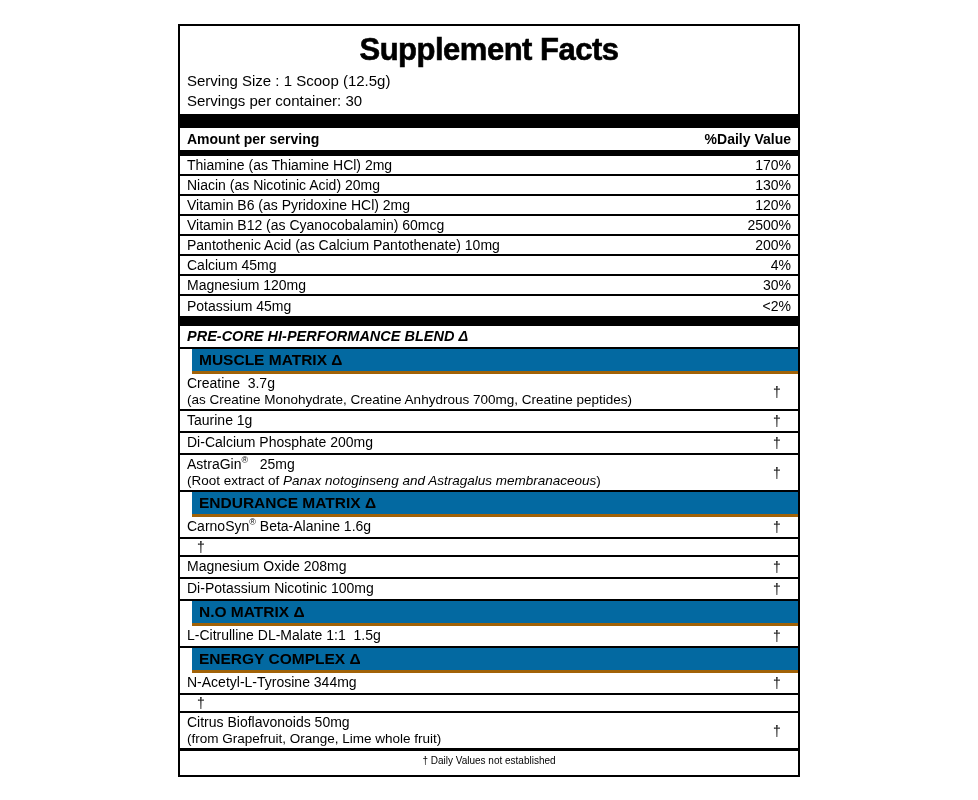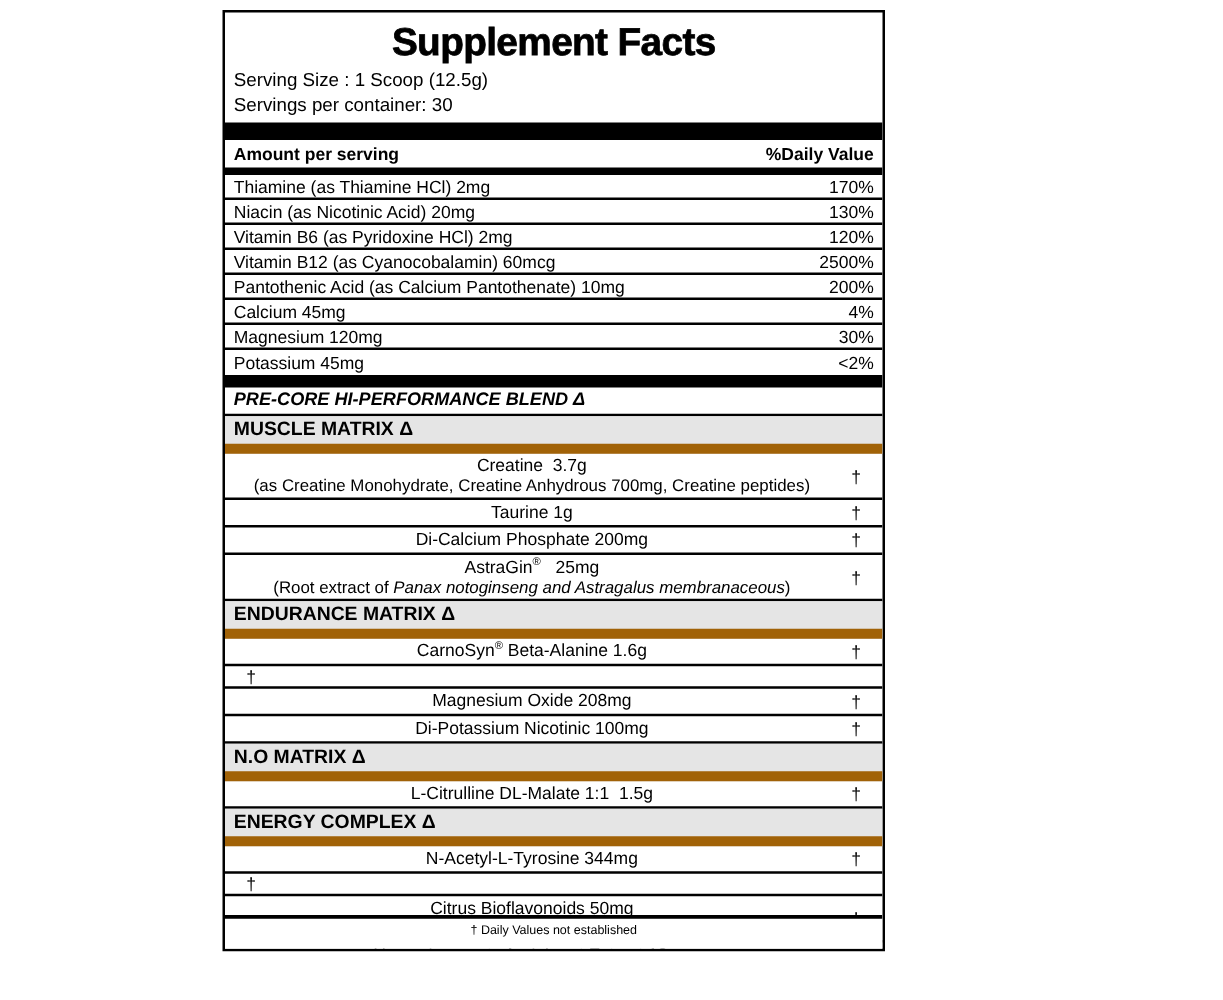--- a/index.html
+++ b/index.html
@@ -1,44 +1,44 @@
 <!DOCTYPE html>
 <html><head>
 <meta charset="utf-8">
 <style>
   * { margin:0; padding:0; box-sizing:border-box; }
   html,body { width:978px; height:800px; background:#ffffff; font-family:"Liberation Sans", sans-serif; color:#000; }
   .panel{
-    position:absolute; left:178px; top:8px; width:530px; height:753px;
+    position:absolute; left:178px; top:24px; width:622px; height:753px;
     border:2px solid #000; background:#fff; overflow:hidden;
   }
   .p-title{
     text-align:center; font-size:31px; font-weight:900; letter-spacing:-0.5px;
     padding:6px 0 3px; -webkit-text-stroke:0.6px #000;
   }
   .p-serving{ font-size:15px; line-height:18px; padding:1px 7px; }
   .bar-lg{ height:14px; background:#000; margin-top:3px; }
   .bar-sm{ height:6px; background:#000; }
   .bar-md{ height:10px; background:#000; }
   .p-hdr{ display:flex; justify-content:space-between; font-weight:bold; font-size:14px; padding:3px 7px; }
   .vrow{
     display:flex; justify-content:space-between; align-items:center;
     font-size:14px; line-height:16px; padding:1px 7px; height:20px;
     border-bottom:2px solid #000;
     gap:40px;
   }
   .vits .vrow:last-child{ border-bottom:none; }
   .p-blend{ font-weight:bold; font-size:14.5px; padding:2px 7px; line-height:17px; border-bottom:2px solid #000;font-style:italic; }
   .sec-h{
-    background:#e5e5e5; font-weight:bold; font-size:15.5px; line-height:18px;
-    padding:2px 7px; border-bottom:8px solid #a16207;
+    background:#0369a1; font-weight:bold; font-size:15.5px; line-height:18px;
+    padding:2px 7px; border-bottom:3px solid #a16207;margin-left:12px;
   }
   .irow{ display:flex; align-items:center; border-bottom:2px solid #000; font-size:14px; }
   .irow.no-b{ border-bottom:none; }
-  .itext{ flex:1; padding:1px 0 2px 7px;text-align:center; }
+  .itext{ flex:1; padding:1px 0 2px 7px; }
   .l1{ line-height:17px; white-space:pre-wrap; }
   .l2{ line-height:15px; font-size:13.5px; white-space:pre-wrap; }
   .it{ font-style:italic; }
   .sym{ width:42px; text-align:center; font-size:14px; }
   sup.reg{ font-size:9px; line-height:0; }
   .footnote{
     position:absolute; left:0; right:0; bottom:0; background:#fff;
     border-top:3px solid #000; text-align:center; font-size:10px; padding:4px 0 9px;
   }
 </style>

